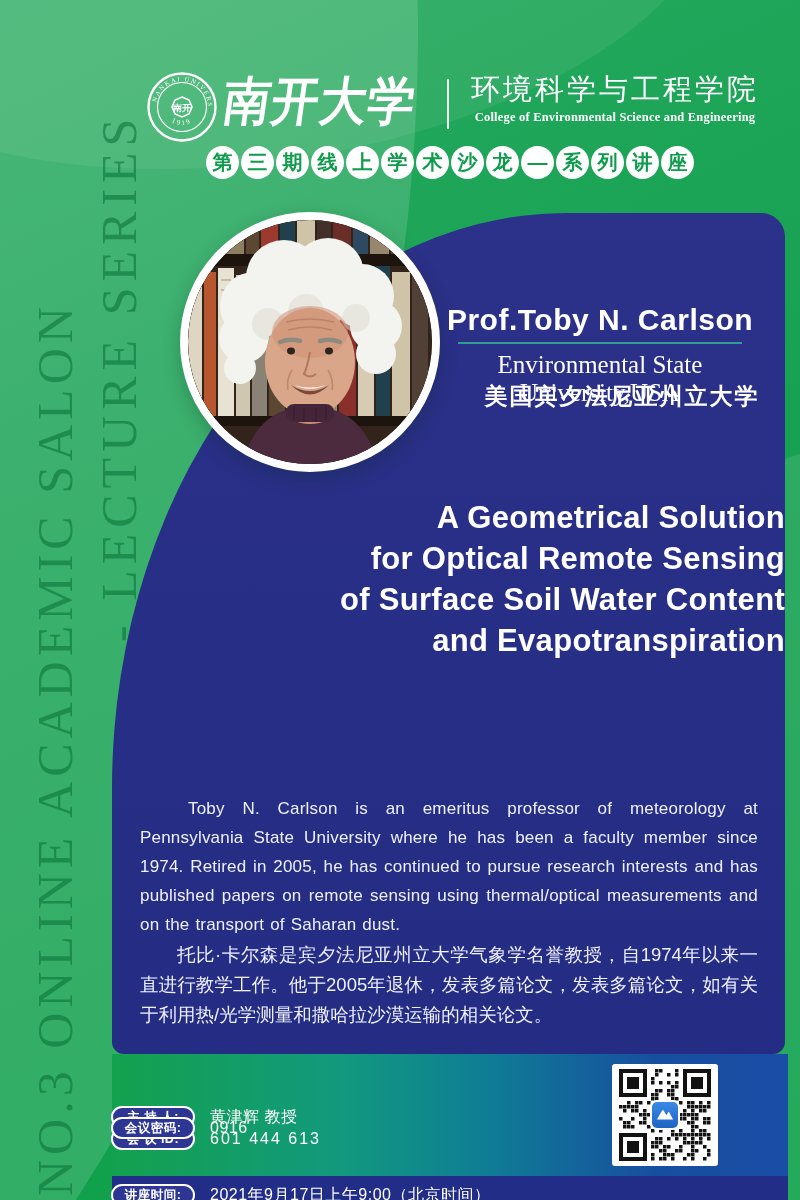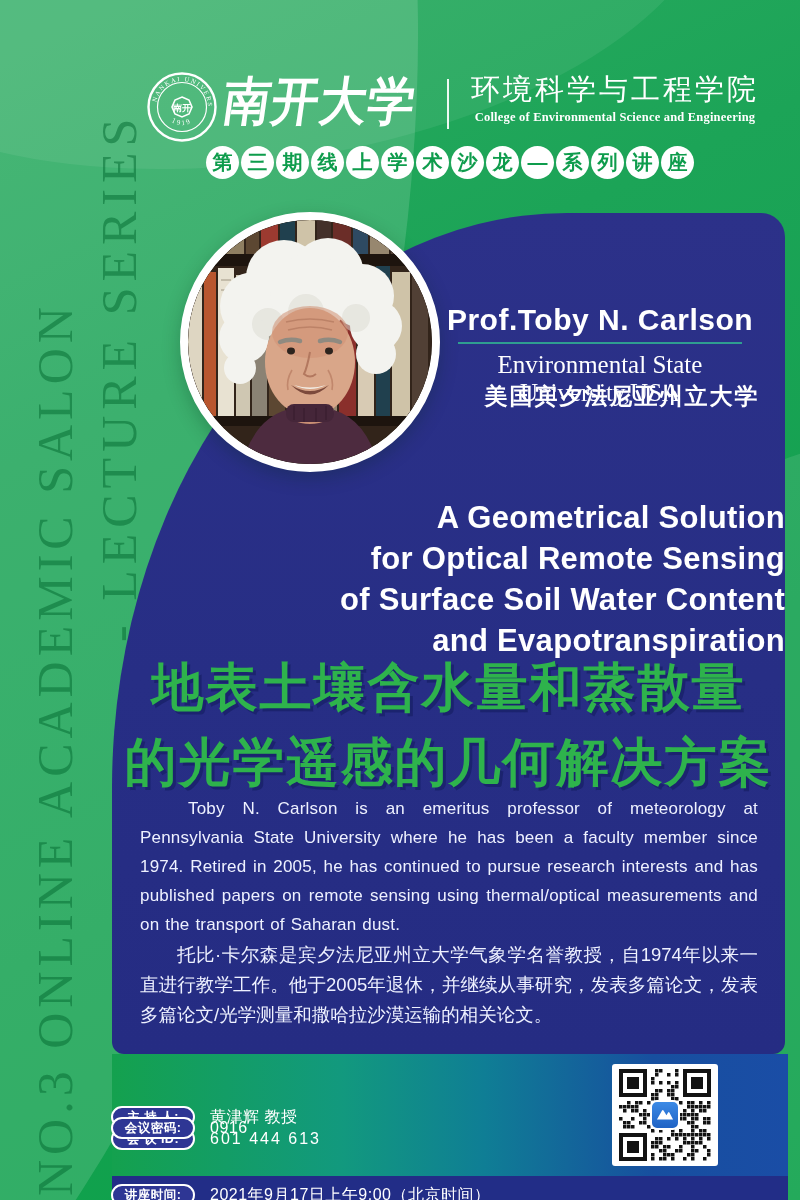--- a/index.html
+++ b/index.html
@@ -247,27 +247,23 @@
   <div class="spk-rule"></div>
   <div class="spk-affil-en">Environmental State University,USA</div>
   <div class="spk-affil-cn">美国宾夕法尼亚州立大学</div>
 
   <div class="title-en">
     <div>A Geometrical Solution</div>
     <div>for Optical Remote Sensing</div>
     <div>of Surface Soil Water Content</div>
     <div>and Evapotranspiration</div>
   </div>
-  <div class="title-cn">
-    <div>地表土壤含水量和蒸散量</div>
-    <div>的光学遥感的几何解决方案</div>
-  </div>
 
   <div class="bio-en">Toby N. Carlson is an emeritus professor of meteorology at Pennsylvania State University where he has been a faculty member since 1974. Retired in 2005, he has continued to pursue research interests and has published papers on remote sensing using thermal/optical measurements and on the transport of Saharan dust.</div>
-  <div class="bio-cn">托比·卡尔森是宾夕法尼亚州立大学气象学名誉教授，自1974年以来一直进行教学工作。他于2005年退休，并继续从事研究，发表多篇论文，发表多篇论文/光学测量和撒哈拉沙漠运输的相关论文。</div>
+  <div class="bio-cn">托比·卡尔森是宾夕法尼亚州立大学气象学名誉教授，自1974年以来一直进行教学工作。他于2005年退休，发表多篇论文，发表多篇论文，如有关于利用热/光学测量和撒哈拉沙漠运输的相关论文。</div>
 
   <div class="band"></div>
   <div class="bottom-bar"></div>
 
   <div class="info-row row1">
     <span class="pill">主 持 人:</span>
     <span class="info-val">黄津辉 教授</span>
   </div>
   <div class="info-row row2">
     <span class="pill">会 议 ID:</span>

